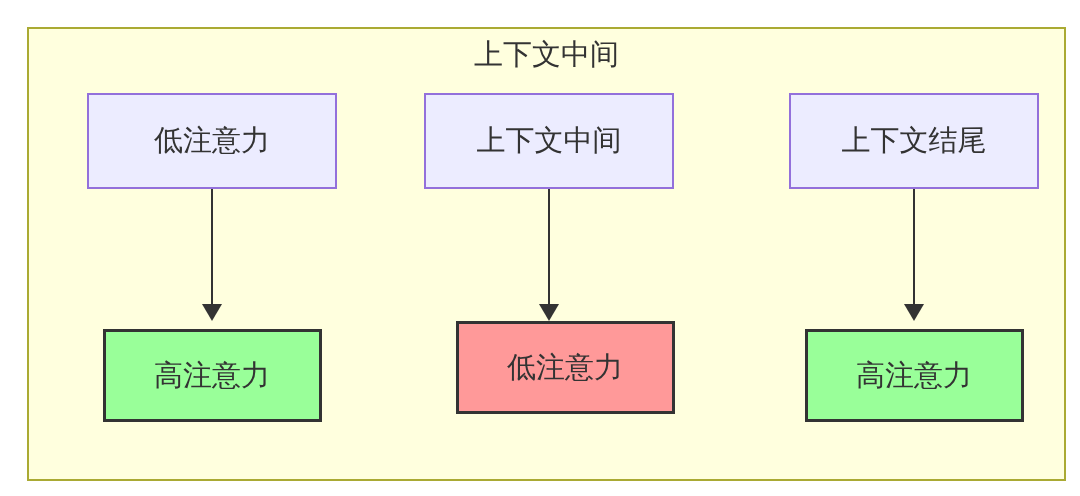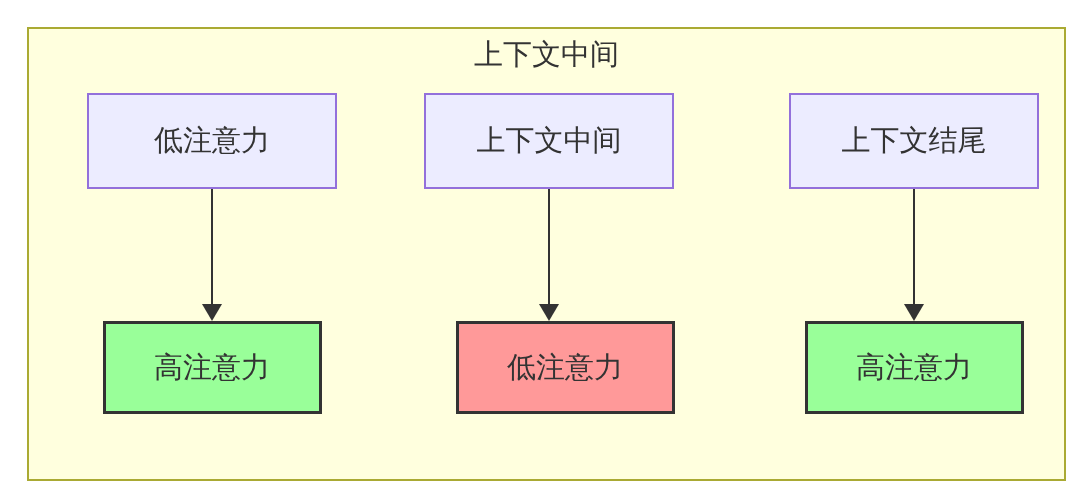--- a/index.html
+++ b/index.html
@@ -59,21 +59,21 @@
     width: 100%;
     height: 96px;
     background: #ececff;
     border: 2px solid #9370db;
   }
   .node.result {
     width: 219px;
     height: 93px;
     border: 3px solid #333333;
   }
-  .node.result[data-tone="high"] { background: #99ff99; }
+  .node.result[data-tone="high"] { background: #99ff99; margin-top: 8px; }
   .node.result[data-tone="low"]  { background: #ff9999; margin-left: 32px; }
   .arrow {
     height: 132px;
     display: flex;
     flex-direction: column;
     align-items: center;
   }
   .arrow-line {
     width: 2px;
     flex: 1;

